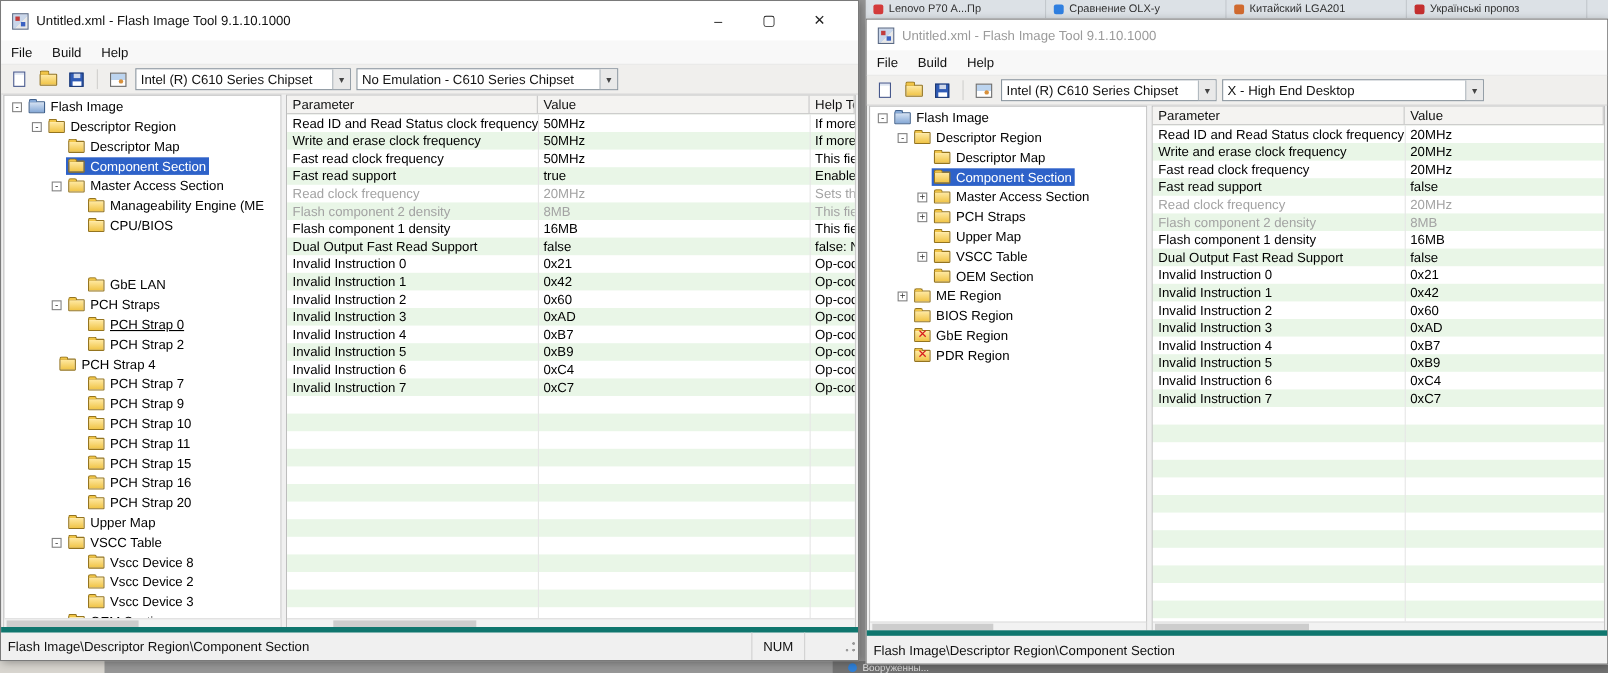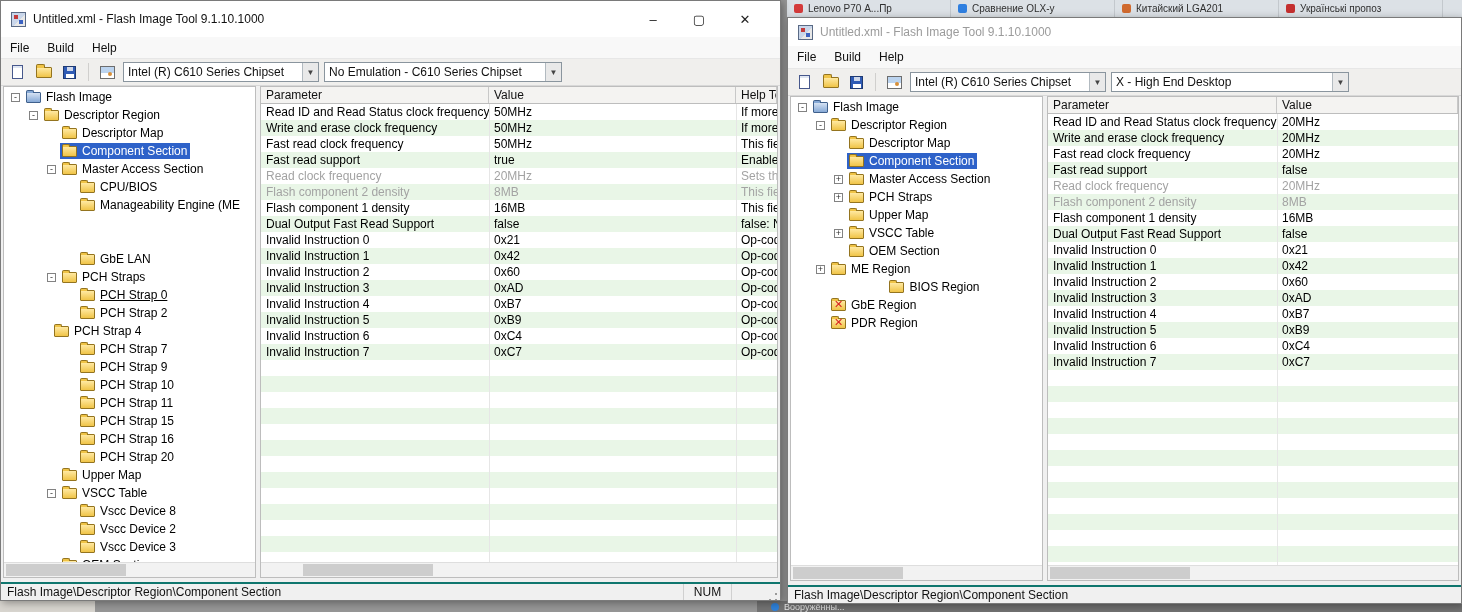--- a/index.html
+++ b/index.html
@@ -111,21 +111,21 @@
   .cell { padding-left:5px; white-space:nowrap; overflow:hidden; }
   .c-param { width:228px; flex:0 0 228px; }
   .c-value { width:247px; flex:0 0 247px; }
   .c-help  { flex:1; }
   #right-window .c-param { width:229px; flex:0 0 229px; }
   #right-window .c-value { flex:1; width:auto; }
 
   .hscroll { position:absolute; left:0; right:0; bottom:0; height:15px; background:#f2f2f2; border-top:1px solid #dedede; }
   .hthumb { position:absolute; top:1px; bottom:1px; background:#cdcdcd; }
 
-  .statusbar { position:absolute; left:0; right:0; bottom:0; height:18px; background:#f0f0f0; border-top:2px solid #0f766e;
+  .statusbar { position:absolute; left:0; right:0; bottom:0; height:30px; background:#f0f0f0; border-top:5px solid #0f766e;
     display:flex; align-items:center; font-size:12px; color:#111; }
   .status-path { flex:1; padding-left:6px; white-space:nowrap; overflow:hidden; }
   .status-cell { height:100%; display:flex; align-items:center; justify-content:center; border-left:1px solid #d0d0d0; }
   .status-num { width:48px; }
   .status-blank { width:34px; }
   .grip { width:15px; height:100%; background:
     radial-gradient(circle at 11px 16px,#9a9a9a 1px,transparent 1.5px),
     radial-gradient(circle at 11px 10px,#9a9a9a 1px,transparent 1.5px),
     radial-gradient(circle at 5px 16px,#9a9a9a 1px,transparent 1.5px); }
 </style>
@@ -231,28 +231,28 @@
               <span class="expander">-</span>
               <span class="node-content">
                 <span class="node-icon"></span>
                 <span class="tree-label">Master Access Section</span>
               </span>
             </div>
             <div class="tree-item" style="padding-left: 60px;">
               <span class="exp-spacer"></span>
               <span class="node-content">
                 <span class="node-icon"></span>
+                <span class="tree-label">Manageability Engine (ME</span>
+              </span>
+            </div>
+            <div class="tree-item" style="padding-left: 60px;">
+              <span class="exp-spacer"></span>
+              <span class="node-content">
+                <span class="node-icon"></span>
                 <span class="tree-label">CPU/BIOS</span>
-              </span>
-            </div>
-            <div class="tree-item" style="padding-left: 60px;">
-              <span class="exp-spacer"></span>
-              <span class="node-content">
-                <span class="node-icon"></span>
-                <span class="tree-label">Manageability Engine (ME</span>
               </span>
             </div>
             <div class="tree-item" style="padding-left: 60px; margin-top: 36px;">
               <span class="exp-spacer"></span>
               <span class="node-content">
                 <span class="node-icon"></span>
                 <span class="tree-label">GbE LAN</span>
               </span>
             </div>
             <div class="tree-item" style="padding-left: 42px;">
@@ -587,21 +587,21 @@
                 <span class="tree-label">OEM Section</span>
               </span>
             </div>
             <div class="tree-item" style="padding-left: 24px;">
               <span class="expander">+</span>
               <span class="node-content">
                 <span class="node-icon"></span>
                 <span class="tree-label">ME Region</span>
               </span>
             </div>
-            <div class="tree-item" style="padding-left: 24px; justify-content: center;">
+            <div class="tree-item" style="padding-left: 24px;">
               <span class="exp-spacer"></span>
               <span class="node-content">
                 <span class="node-icon"></span>
                 <span class="tree-label">BIOS Region</span>
               </span>
             </div>
             <div class="tree-item" style="padding-left: 24px;">
               <span class="exp-spacer"></span>
               <span class="node-content">
                 <span class="node-icon">

